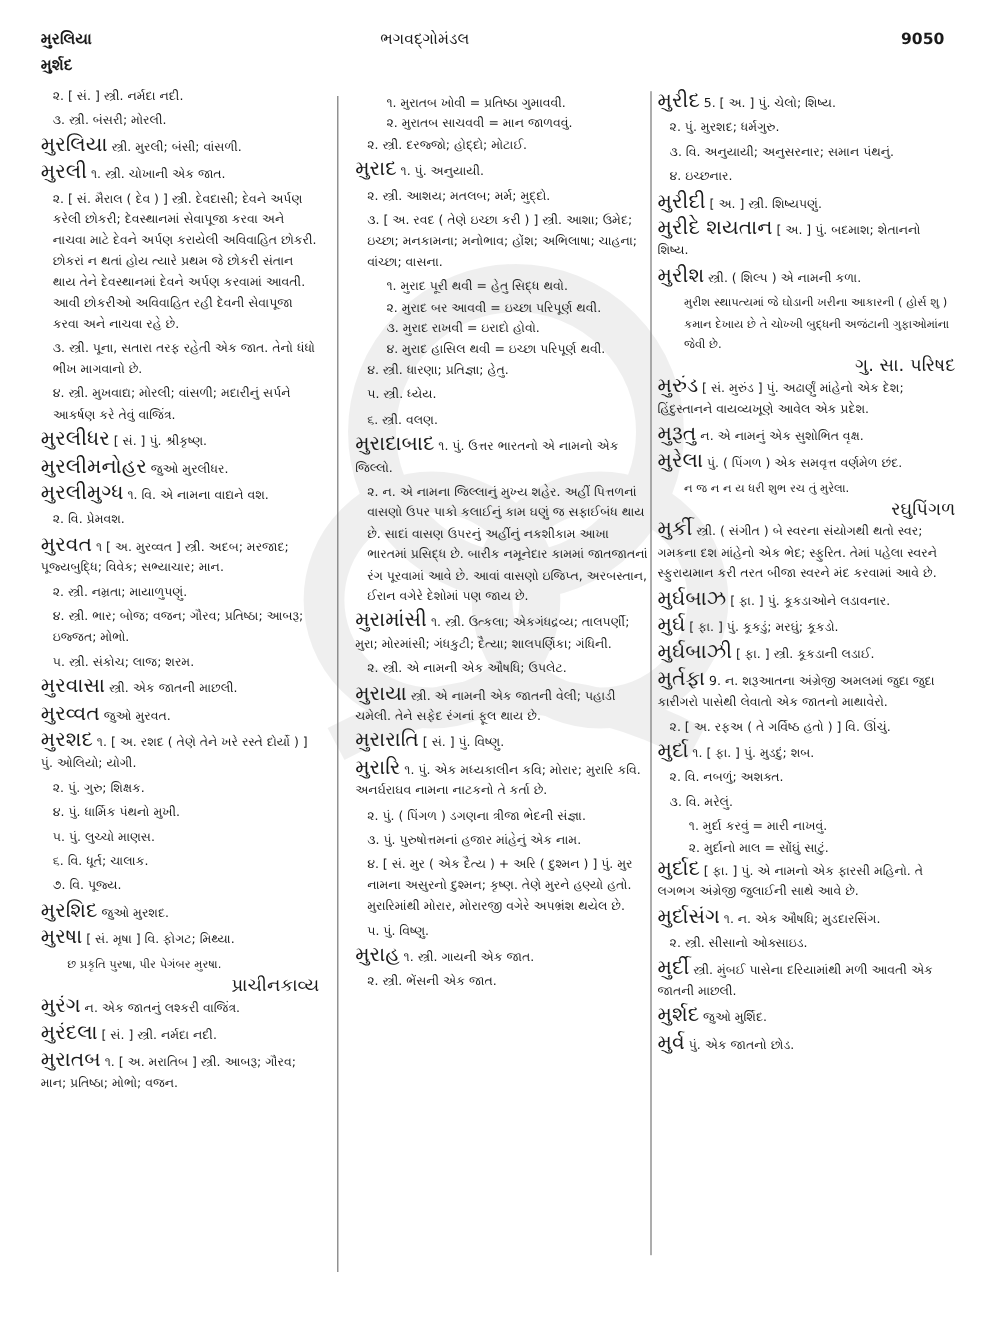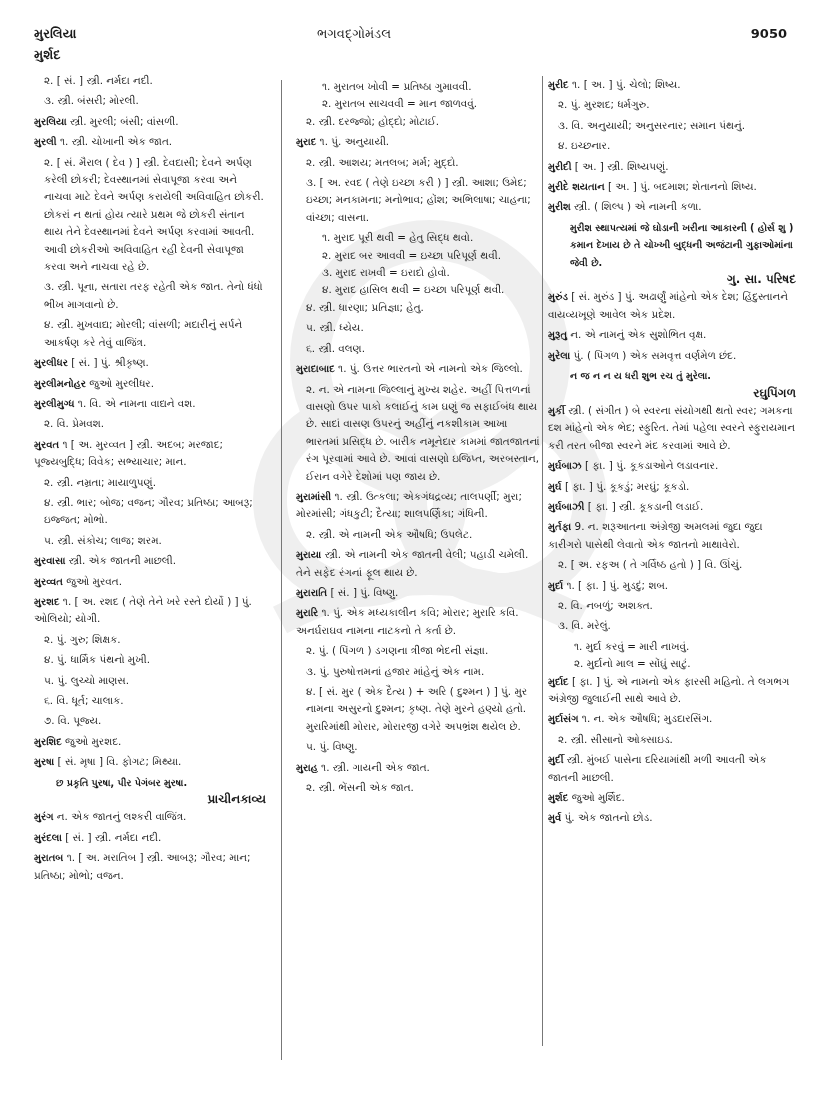--- a/index.html
+++ b/index.html
@@ -22,25 +22,25 @@
     .col {
       position: absolute; top: 68px; font-size: 10.4px; line-height: 17.4px;
     }
     .col1 { left: 34px; width: 232px; top: 72px; }
     .col2 { left: 296px; width: 244px; top: 78px; }
     .col3 { left: 548px; width: 248px; top: 76px; }
     .divider { position: absolute; width: 1px; background: #777; }
     .div1 { left: 281px; top: 80px; height: 980px; }
     .div2 { left: 542px; top: 76px; height: 970px; }
     .entry { margin-bottom: 3px; }
-    .hw { font-weight: bold; font-size: 10px; }
+    .hw { font-weight: normal; font-size: 17px; }
     .sense { padding-left: 10px; }
     .sub { padding-left: 26px; }
-    .quote { padding-left: 22px; font-size: 9.6px; font-weight: bold; }
-    .src { text-align: right; font-size: 12px; font-weight: bold; }
+    .quote { padding-left: 22px; font-size: 9.6px; font-weight: normal; }
+    .src { text-align: right; font-size: 15px; font-weight: normal; }
   </style>
 </head>
 <body>
 
 <svg class="watermark" viewBox="0 0 380 560">
   <circle cx="190" cy="200" r="120" fill="none" stroke="#000" stroke-width="40"></circle>
   <circle cx="120" cy="340" r="90" fill="none" stroke="#000" stroke-width="34"></circle>
   <circle cx="260" cy="340" r="90" fill="none" stroke="#000" stroke-width="34"></circle>
   <path d="M40 460 Q190 380 340 460" fill="none" stroke="#000" stroke-width="30"></path>
 </svg>
@@ -109,21 +109,21 @@
     <div class="entry"><span class="hw">મુરારાતિ</span><span> [ સં. ] પું. વિષ્ણુ.</span></div>
     <div class="entry"><span class="hw">મુરારિ</span><span> ૧. પું. એક મધ્યકાલીન કવિ; મોરાર; મુરારિ કવિ. અનર્ઘરાઘવ નામના નાટકનો તે કર્તા છે.</span></div>
     <div class="sense entry">૨. પું. ( પિંગળ ) ડગણના ત્રીજા ભેદની સંજ્ઞા.</div>
     <div class="sense entry">૩. પું. પુરુષોત્તમનાં હજાર માંહેનું એક નામ.</div>
     <div class="sense entry">૪. [ સં. મુર ( એક દૈત્ય ) + અરિ ( દુશ્મન ) ] પું. મુર નામના અસુરનો દુશ્મન; કૃષ્ણ. તેણે મુરને હણ્યો હતો. મુરારિમાંથી મોરાર, મોરારજી વગેરે અપભ્રંશ થયેલ છે.</div>
     <div class="sense entry">૫. પું. વિષ્ણુ.</div>
     <div class="entry"><span class="hw">મુરાહ</span><span> ૧. સ્ત્રી. ગાયની એક જાત.</span></div>
     <div class="sense entry">૨. સ્ત્રી. ભેંસની એક જાત.</div>
   </div>
 <div class="col col3" id="col2">
-    <div class="entry"><span class="hw">મુરીદ</span><span> ૧. [ અ. ] પું. ચેલો; શિષ્ય.</span></div>
+    <div class="entry"><span class="hw">મુરીદ</span><span> 5. [ અ. ] પું. ચેલો; શિષ્ય.</span></div>
     <div class="sense entry">૨. પું. મુરશદ; ધર્મગુરુ.</div>
     <div class="sense entry">૩. વિ. અનુયાયી; અનુસરનાર; સમાન પંથનું.</div>
     <div class="sense entry">૪. ઇચ્છનાર.</div>
     <div class="entry"><span class="hw">મુરીદી</span><span> [ અ. ] સ્ત્રી. શિષ્યપણું.</span></div>
     <div class="entry"><span class="hw">મુરીદે શયતાન</span><span> [ અ. ] પું. બદમાશ; શેતાનનો શિષ્ય.</span></div>
     <div class="entry"><span class="hw">મુરીશ</span><span> સ્ત્રી. ( શિલ્પ ) એ નામની કળા.</span></div>
     <div class="quote">મુરીશ સ્થાપત્યમાં જે ઘોડાની ખરીના આકારની ( હોર્સ શુ ) કમાન દેખાય છે તે ચોખ્ખી બુદ્ધની અજંટાની ગુફાઓમાંના જેવી છે.</div>
     <div class="src">ગુ. સા. પરિષદ</div>
     <div class="entry"><span class="hw">મુરુંડ</span><span> [ સં. મુરુંડ ] પું. અઢાર્ણું માંહેનો એક દેશ; હિંદુસ્તાનને વાયવ્યખૂણે આવેલ એક પ્રદેશ.</span></div>
     <div class="entry"><span class="hw">મુરૂતુ</span><span> ન. એ નામનું એક સુશોભિત વૃક્ષ.</span></div>

